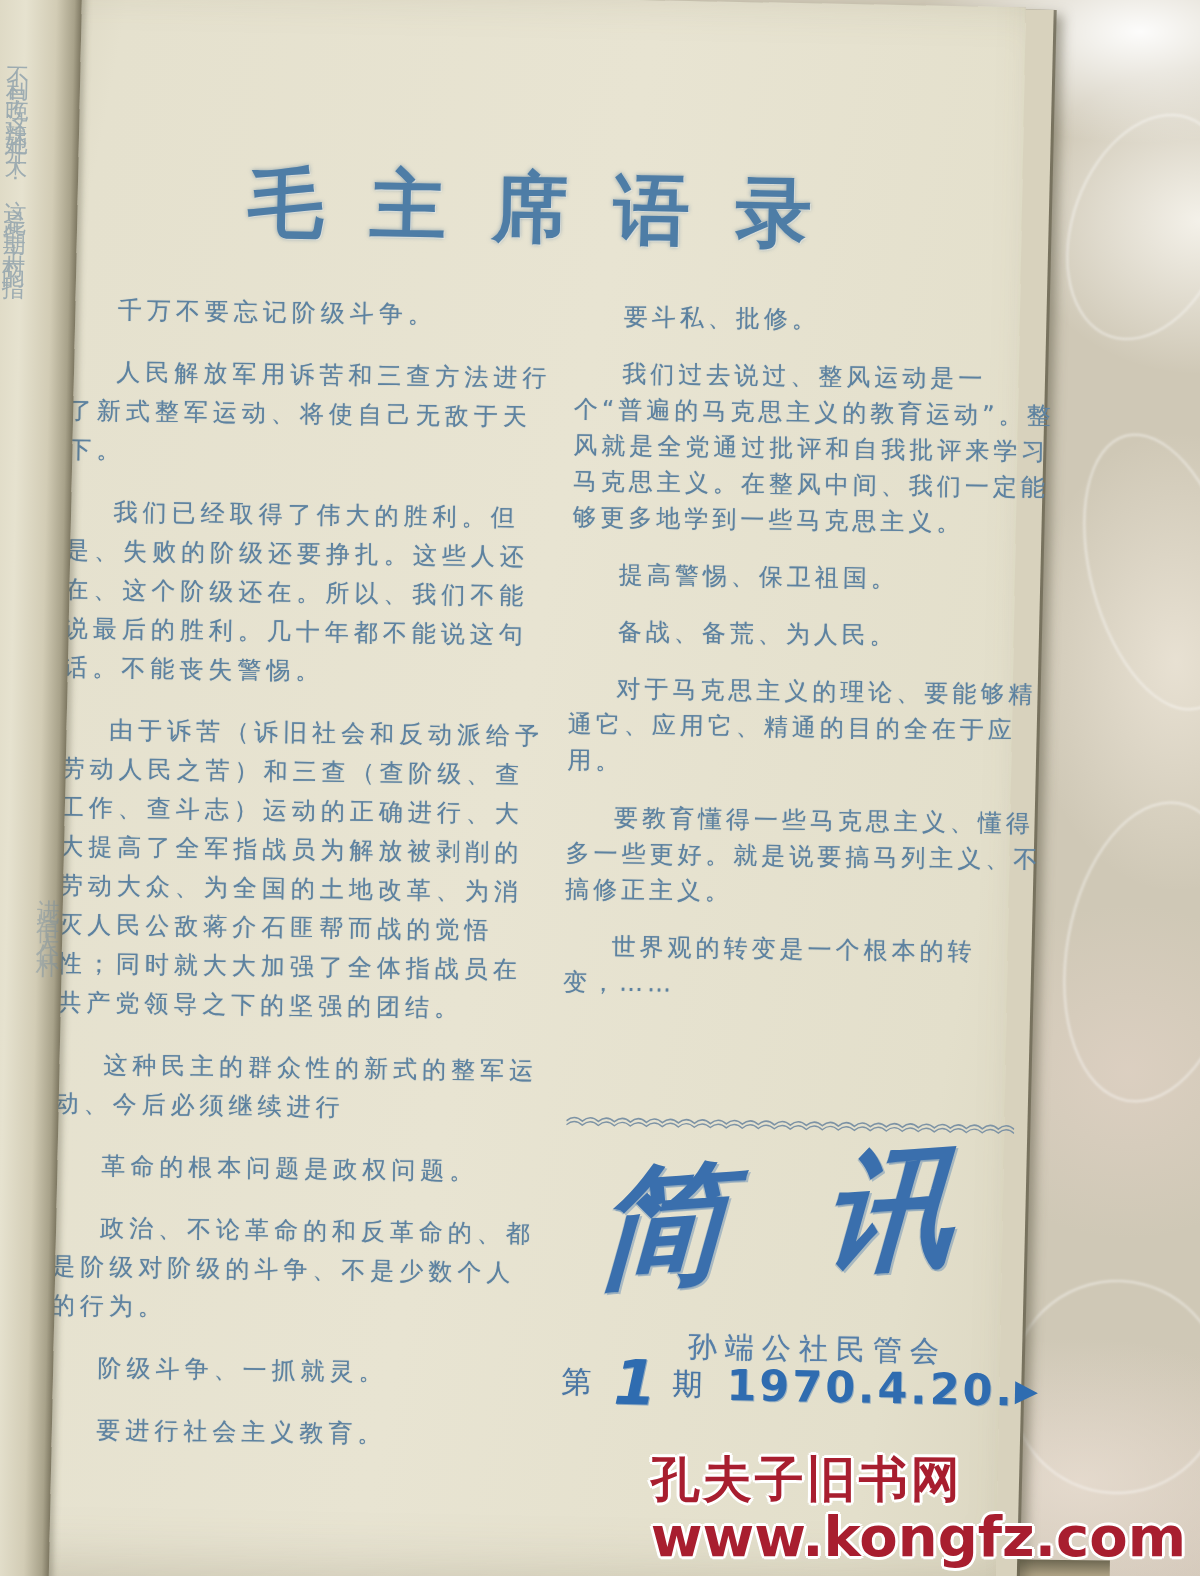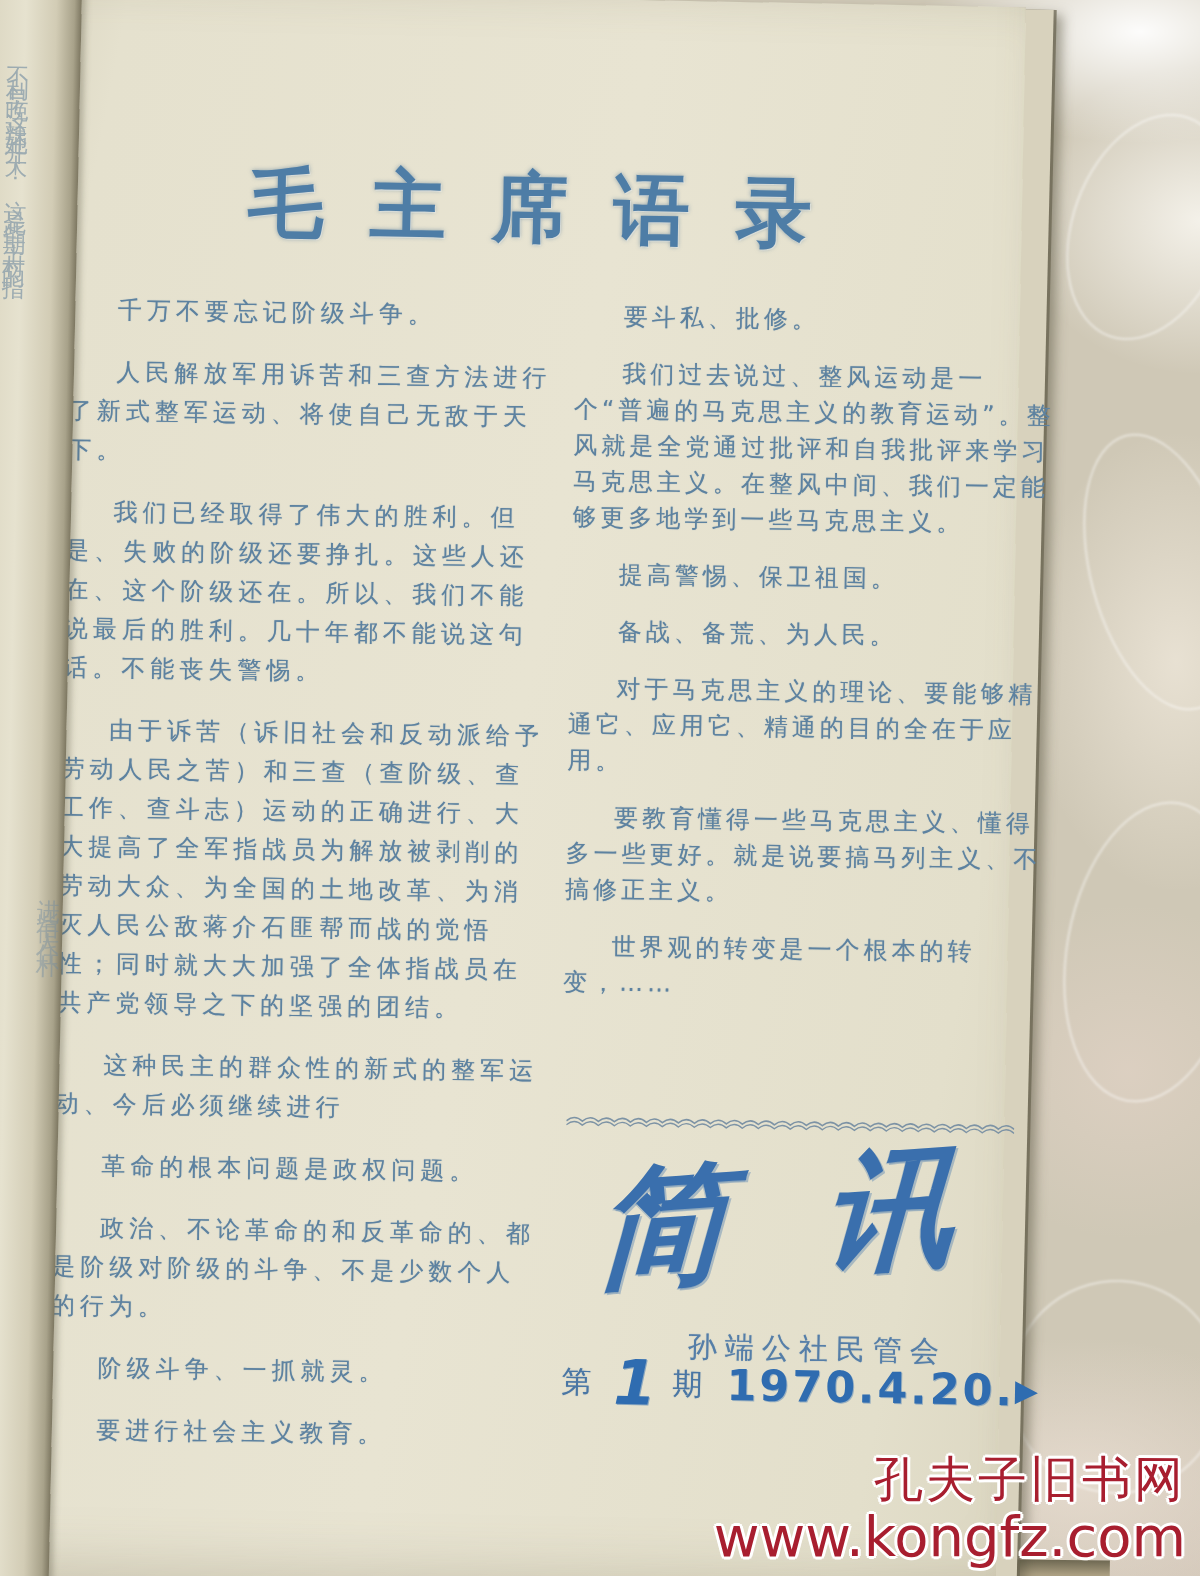--- a/index.html
+++ b/index.html
@@ -106,22 +106,22 @@
     font-size:43px;font-weight:700;letter-spacing:3px;white-space:nowrap;
     color:var(--stamp-blue,#2f6cb0);
     text-shadow:1px 1px 0 rgba(47,108,176,.4);
   }
   .issue-arrow{
     margin-left:auto;font-size:30px;line-height:1;
     color:var(--stamp-blue,#2f6cb0);
   }
 
   .watermark{
-    position:absolute;right:14px;bottom:8px;text-align:right;line-height:1.1;
-    font-weight:400;color:var(--watermark-red,#a81e2f);
+    position:absolute;right:14px;bottom:8px;text-align:left;line-height:1.1;
+    font-weight:700;color:var(--watermark-red,#a81e2f);
   }
   .wm-outline{
     text-shadow:
       -3px 0 0 #fff, 3px 0 0 #fff, 0 -3px 0 #fff, 0 3px 0 #fff,
       -2px -2px 0 #fff, 2px 2px 0 #fff, -2px 2px 0 #fff, 2px -2px 0 #fff;
   }
   .wm-cn{font-size:49px;letter-spacing:3px;}
   .wm-url{font-size:56px;letter-spacing:0px;}
 </style>
 </head>

